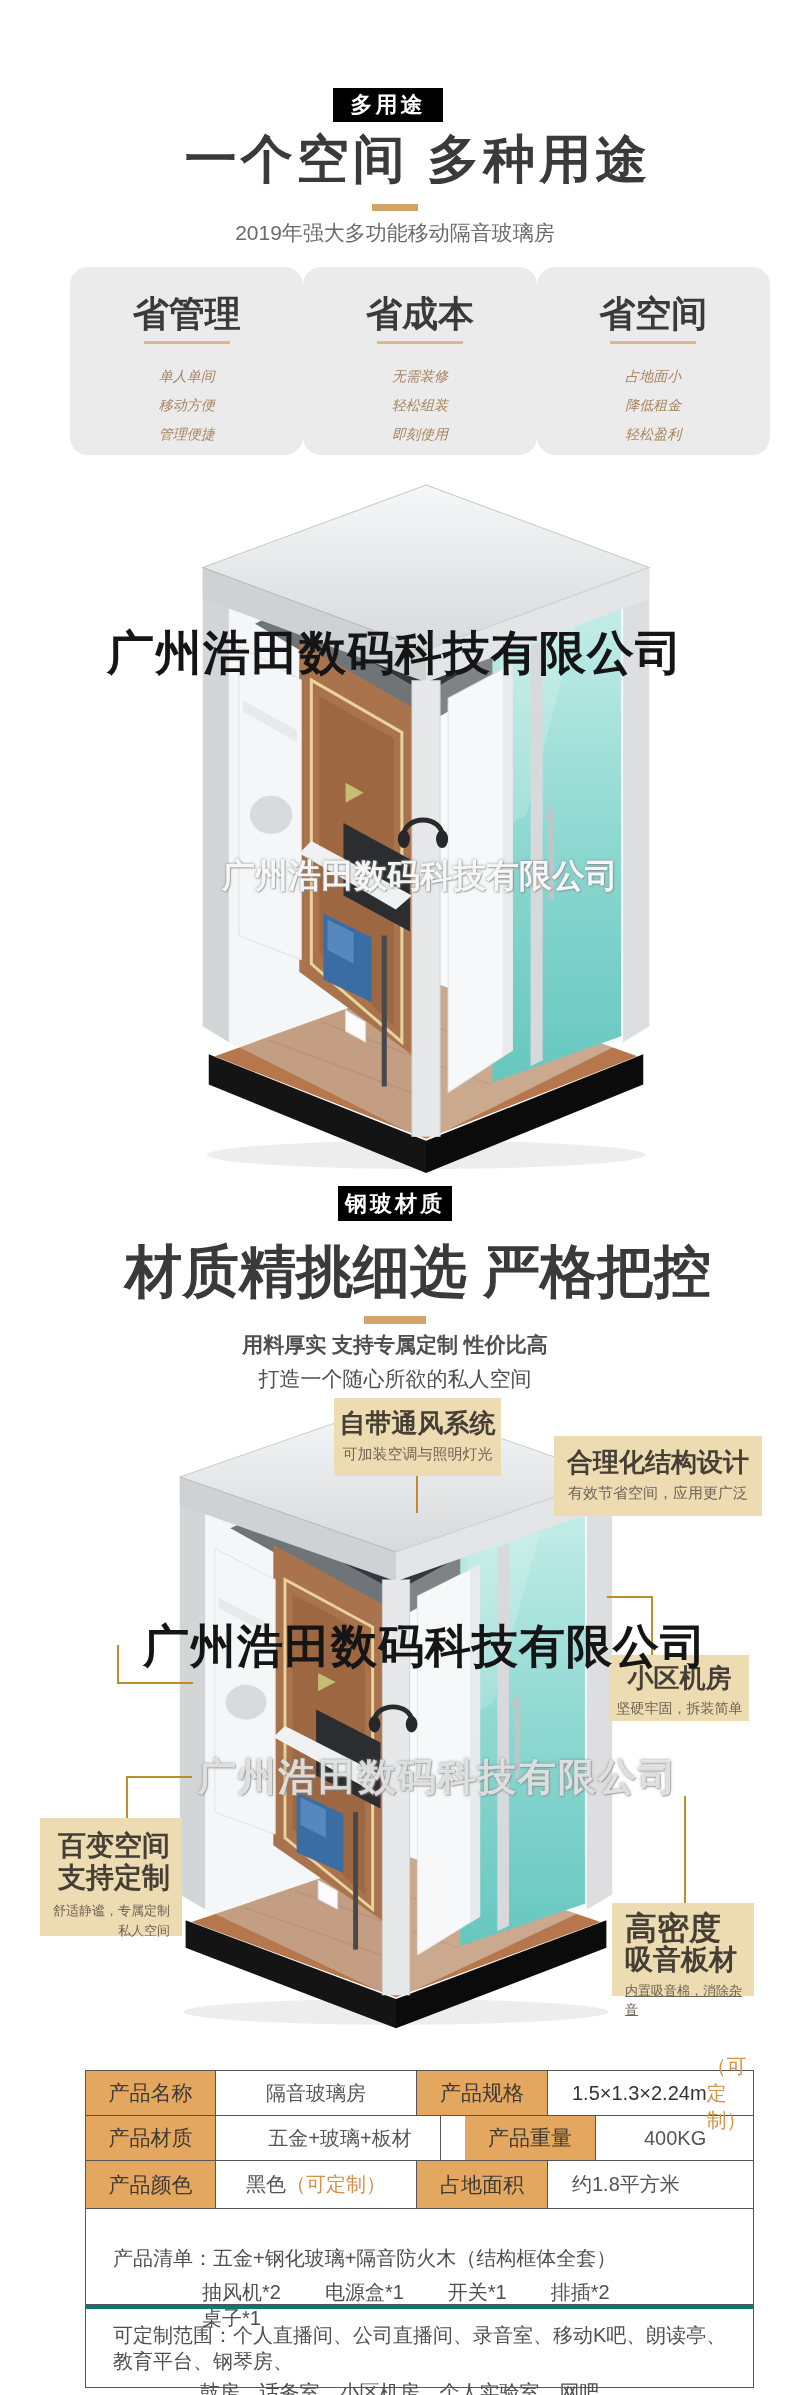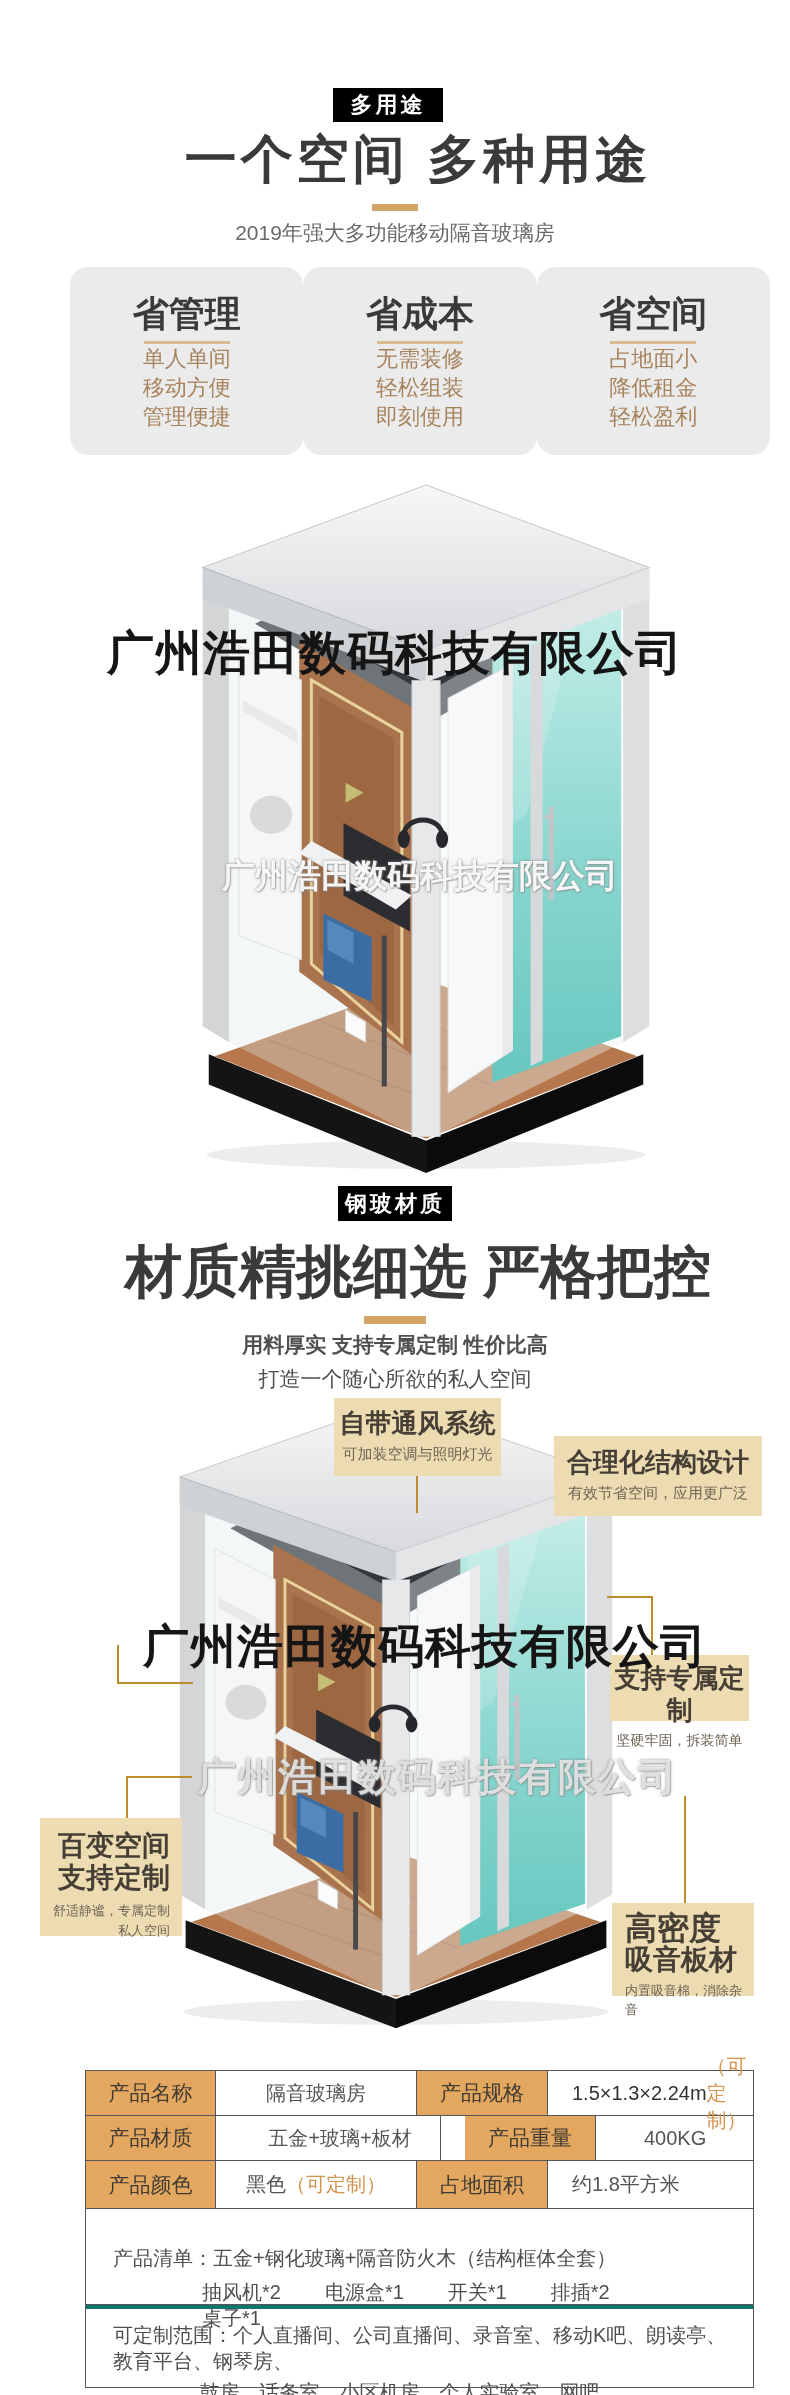--- a/index.html
+++ b/index.html
@@ -8,21 +8,21 @@
   .abs{position:absolute;}
   .badge{background:#000000;color:#ffffff;font-weight:700;font-size:22px;
          display:flex;align-items:center;justify-content:center;letter-spacing:3px;}
   .h1{width:790px;left:0;text-align:center;font-weight:900;color:#3A3A3A;padding-left:23px;}
   .goldbar{background:#D2A468;}
   .subtitle{width:790px;left:0;text-align:center;color:#6A6A6A;}
   .cards{left:70px;top:267px;width:700px;height:188px;display:flex;}
   .card{flex:1;background:#EBEBEB;border-radius:18px;text-align:center;padding-top:26px;box-sizing:border-box;}
   .card-title{font-size:36px;font-weight:900;color:#3A3A3A;line-height:42px;}
   .card-underline{width:86px;height:3px;background:#D9BA8C;margin:6px auto 0 auto;}
-  .card-items{font-size:22px;line-height:29px;color:#A7835D;}
+  .card-items{margin-top:18px;font-size:14px;line-height:29px;color:#A7835D;font-style:italic;}
   .wm-dark{font-weight:700;color:#151515;white-space:nowrap;letter-spacing:1px;}
   .wm-light{font-weight:700;white-space:nowrap;color:rgba(255,255,255,0.92);
             text-shadow:0 0 3px rgba(125,125,125,0.85),1px 1px 0 rgba(140,140,140,0.5);}
   .callout{background:#EDDBB2;box-sizing:border-box;z-index:6;}
   .co-title{font-size:26px;font-weight:600;color:#453F35;line-height:32px;}
   .co-desc{font-size:15px;color:#6E6454;line-height:19px;margin-top:5px;}
   .pline{background:#BE8C2D;z-index:5;}
   .spec{left:85px;top:2070px;width:669px;border:1px solid #555;box-sizing:border-box;background:#fff;}
   .srow{display:flex;border-bottom:1px solid #555;}
   .srow:last-child{border-bottom:none;}
@@ -175,38 +175,38 @@
     <div class="co-title">合理化结构设计</div>
     <div class="co-desc">有效节省空间，应用更广泛</div>
   </div>
 
   <div class="abs pline" style="left:117px;top:1645px;width:2px;height:39px;"></div>
   <div class="abs pline" style="left:117px;top:1682px;width:76px;height:2px;"></div>
 
   <div class="abs pline" style="left:607px;top:1596px;width:46px;height:2px;"></div>
   <div class="abs pline" style="left:651px;top:1596px;width:2px;height:59px;"></div>
   <div class="abs callout" style="left:610px;top:1655px;width:139px;height:66px;text-align:center;padding-top:7px;">
-    <div class="co-title">支持专属定制</div>
+    <div class="co-title">小区机房</div>
     <div class="co-desc" style="font-size:14px;">坚硬牢固，拆装简单</div>
   </div>
 
   <div class="abs pline" style="left:126px;top:1776px;width:66px;height:2px;"></div>
   <div class="abs pline" style="left:126px;top:1776px;width:2px;height:44px;"></div>
   <div class="abs callout" style="left:40px;top:1818px;width:142px;height:118px;text-align:right;padding:12px 12px 0 0;">
     <div class="co-title" style="font-size:28px;">百变空间</div>
     <div class="co-title" style="font-size:28px;">支持定制</div>
     <div class="co-desc" style="font-size:13px;margin-top:7px;">舒适静谧，专属定制</div>
     <div class="co-desc" style="font-size:13px;margin-top:1px;">私人空间</div>
   </div>
 
   <div class="abs pline" style="left:684px;top:1796px;width:2px;height:107px;"></div>
   <div class="abs callout" style="left:612px;top:1903px;width:142px;height:93px;text-align:left;padding:9px 0 0 13px;">
     <div class="co-title" style="font-size:32px;">高密度</div>
     <div class="co-title" style="font-size:28px;">吸音板材</div>
-    <div class="co-desc" style="font-size:13px;">内置吸音棉，消除杂音</div>
+    <div class="co-desc" style="font-size:13px;text-decoration:underline;">内置吸音棉，消除杂音</div>
   </div>
 
   <div class="abs spec">
     <div class="srow" style="height:44px;">
       <div class="cell lab" style="width:130px;">产品名称</div>
       <div class="cell val center" style="width:201px;border-right:1px solid #555;">隔音玻璃房</div>
       <div class="cell lab" style="width:131px;">产品规格</div>
       <div class="cell val left" style="flex:1;">
         <span style="color:#333;">1.5×1.3×2.24m</span>
         <span class="gold-note">（可定制）</span>

